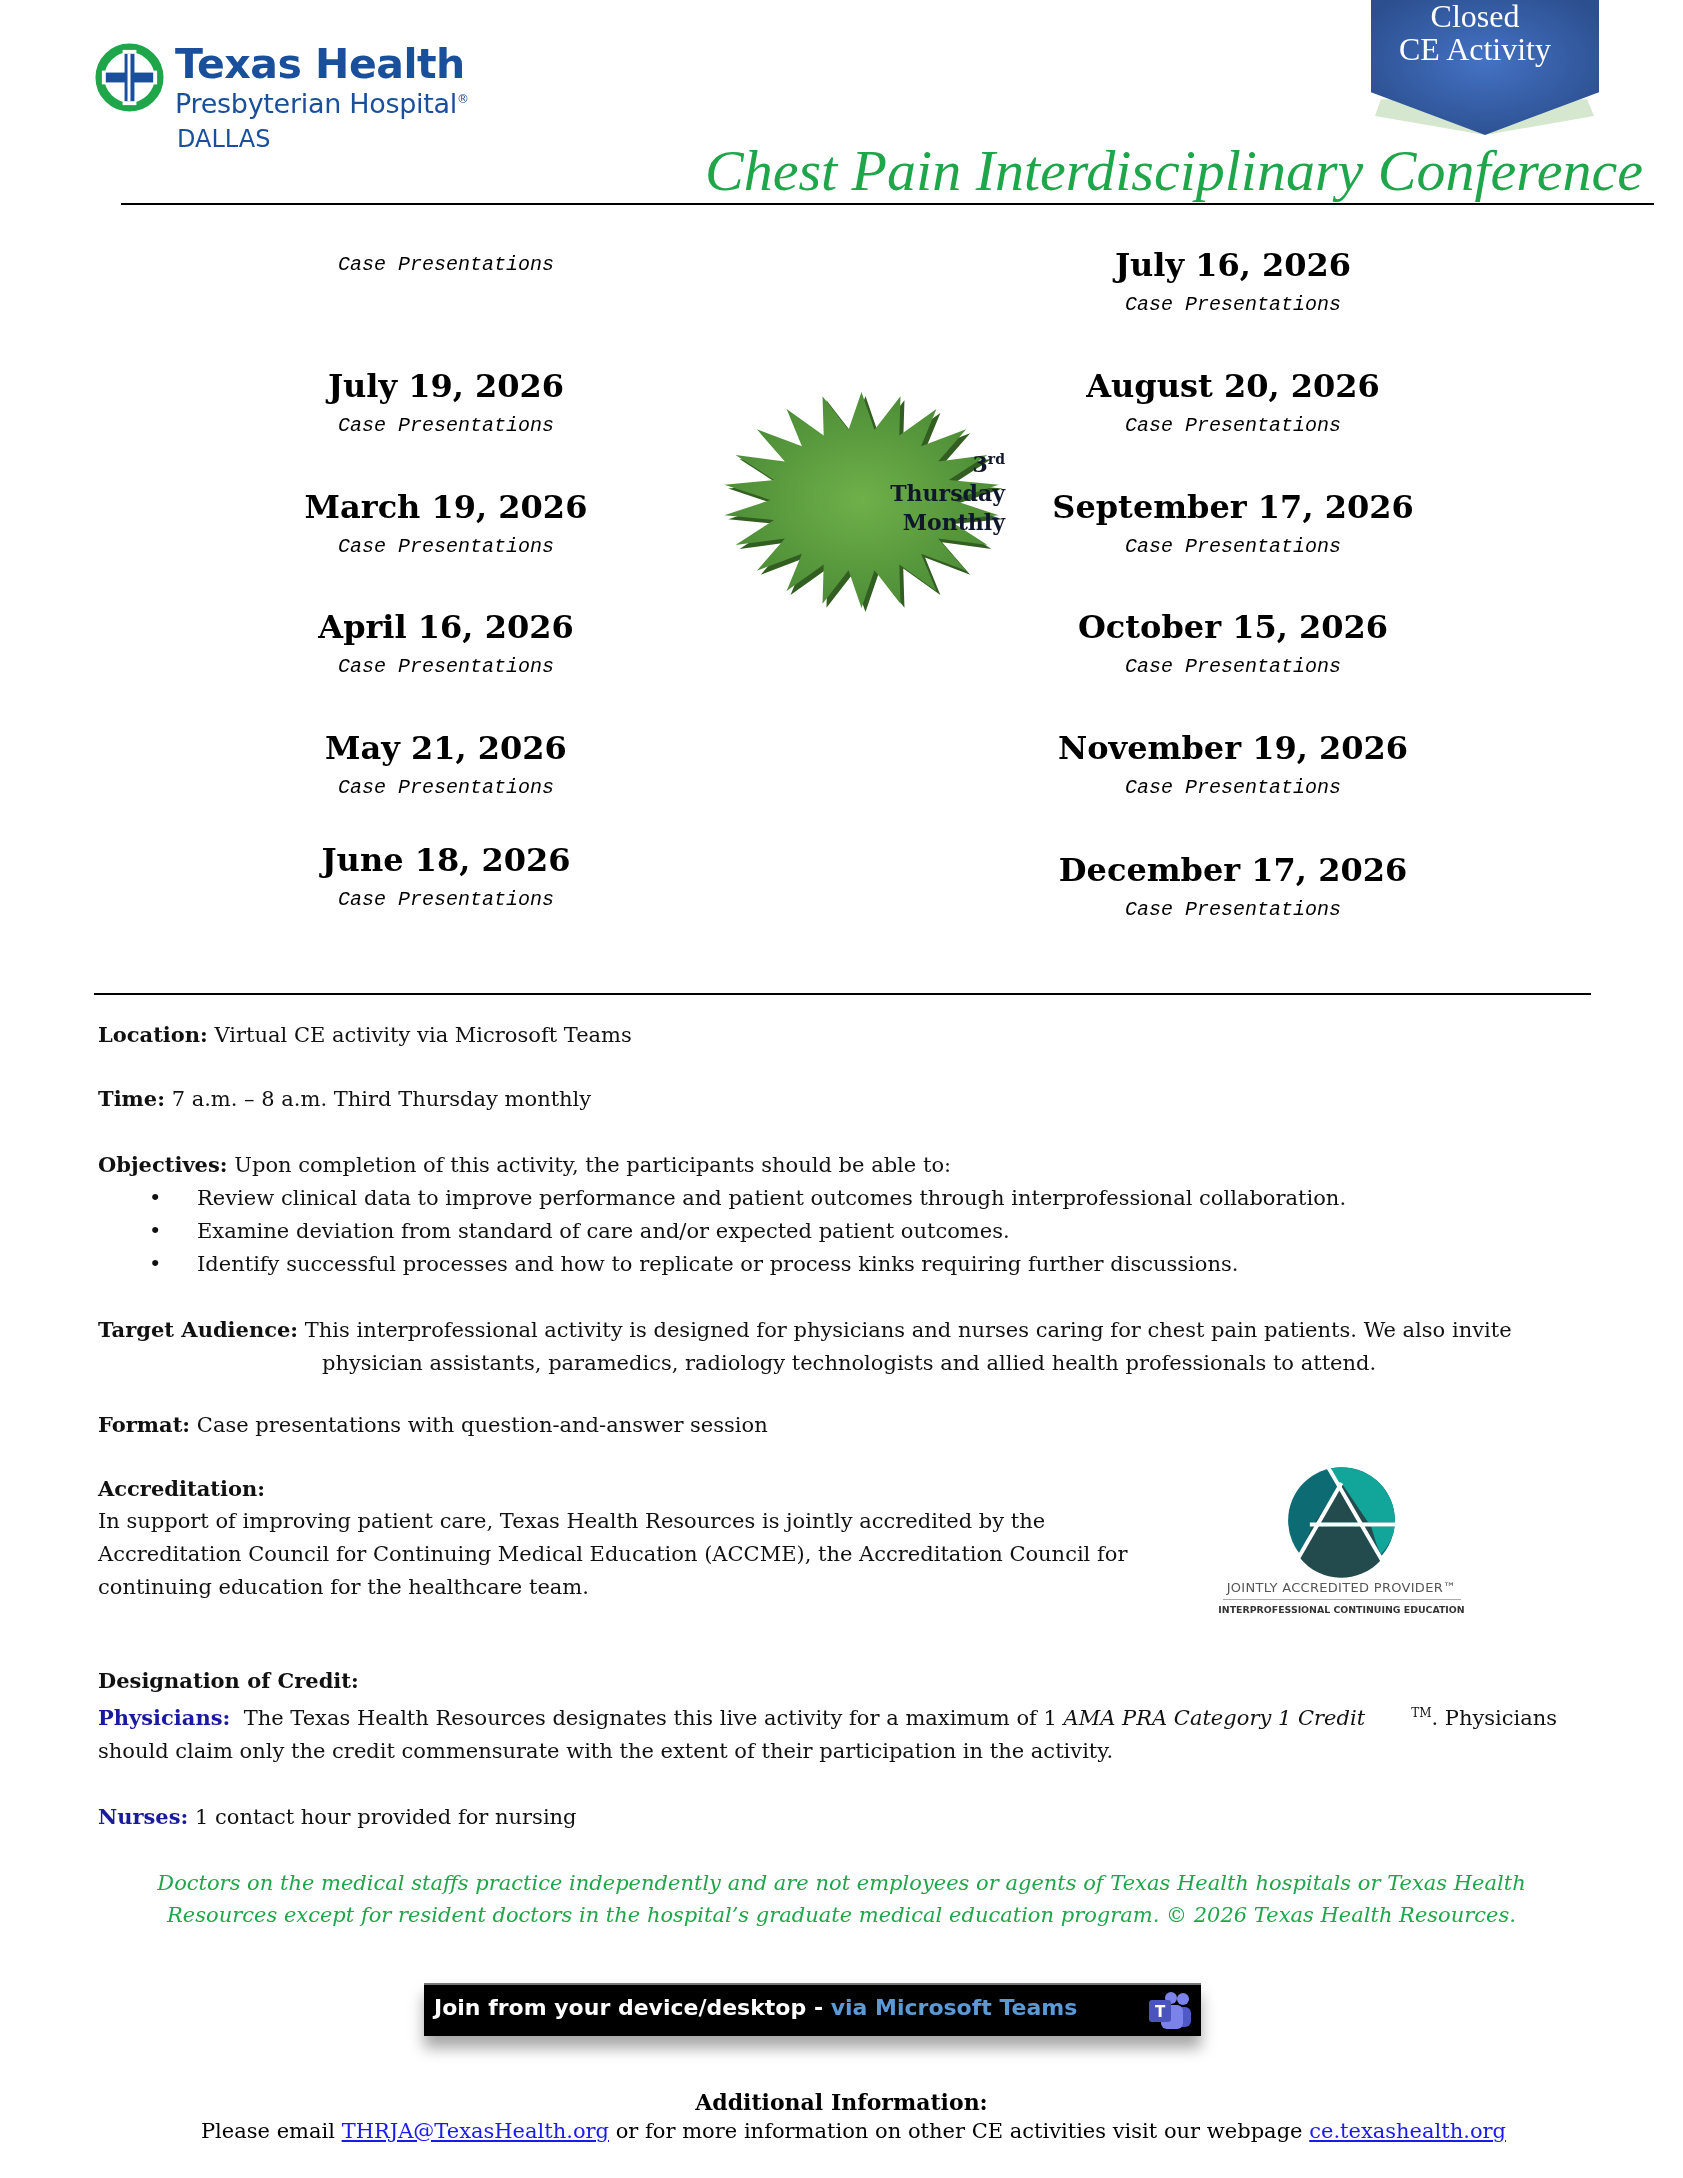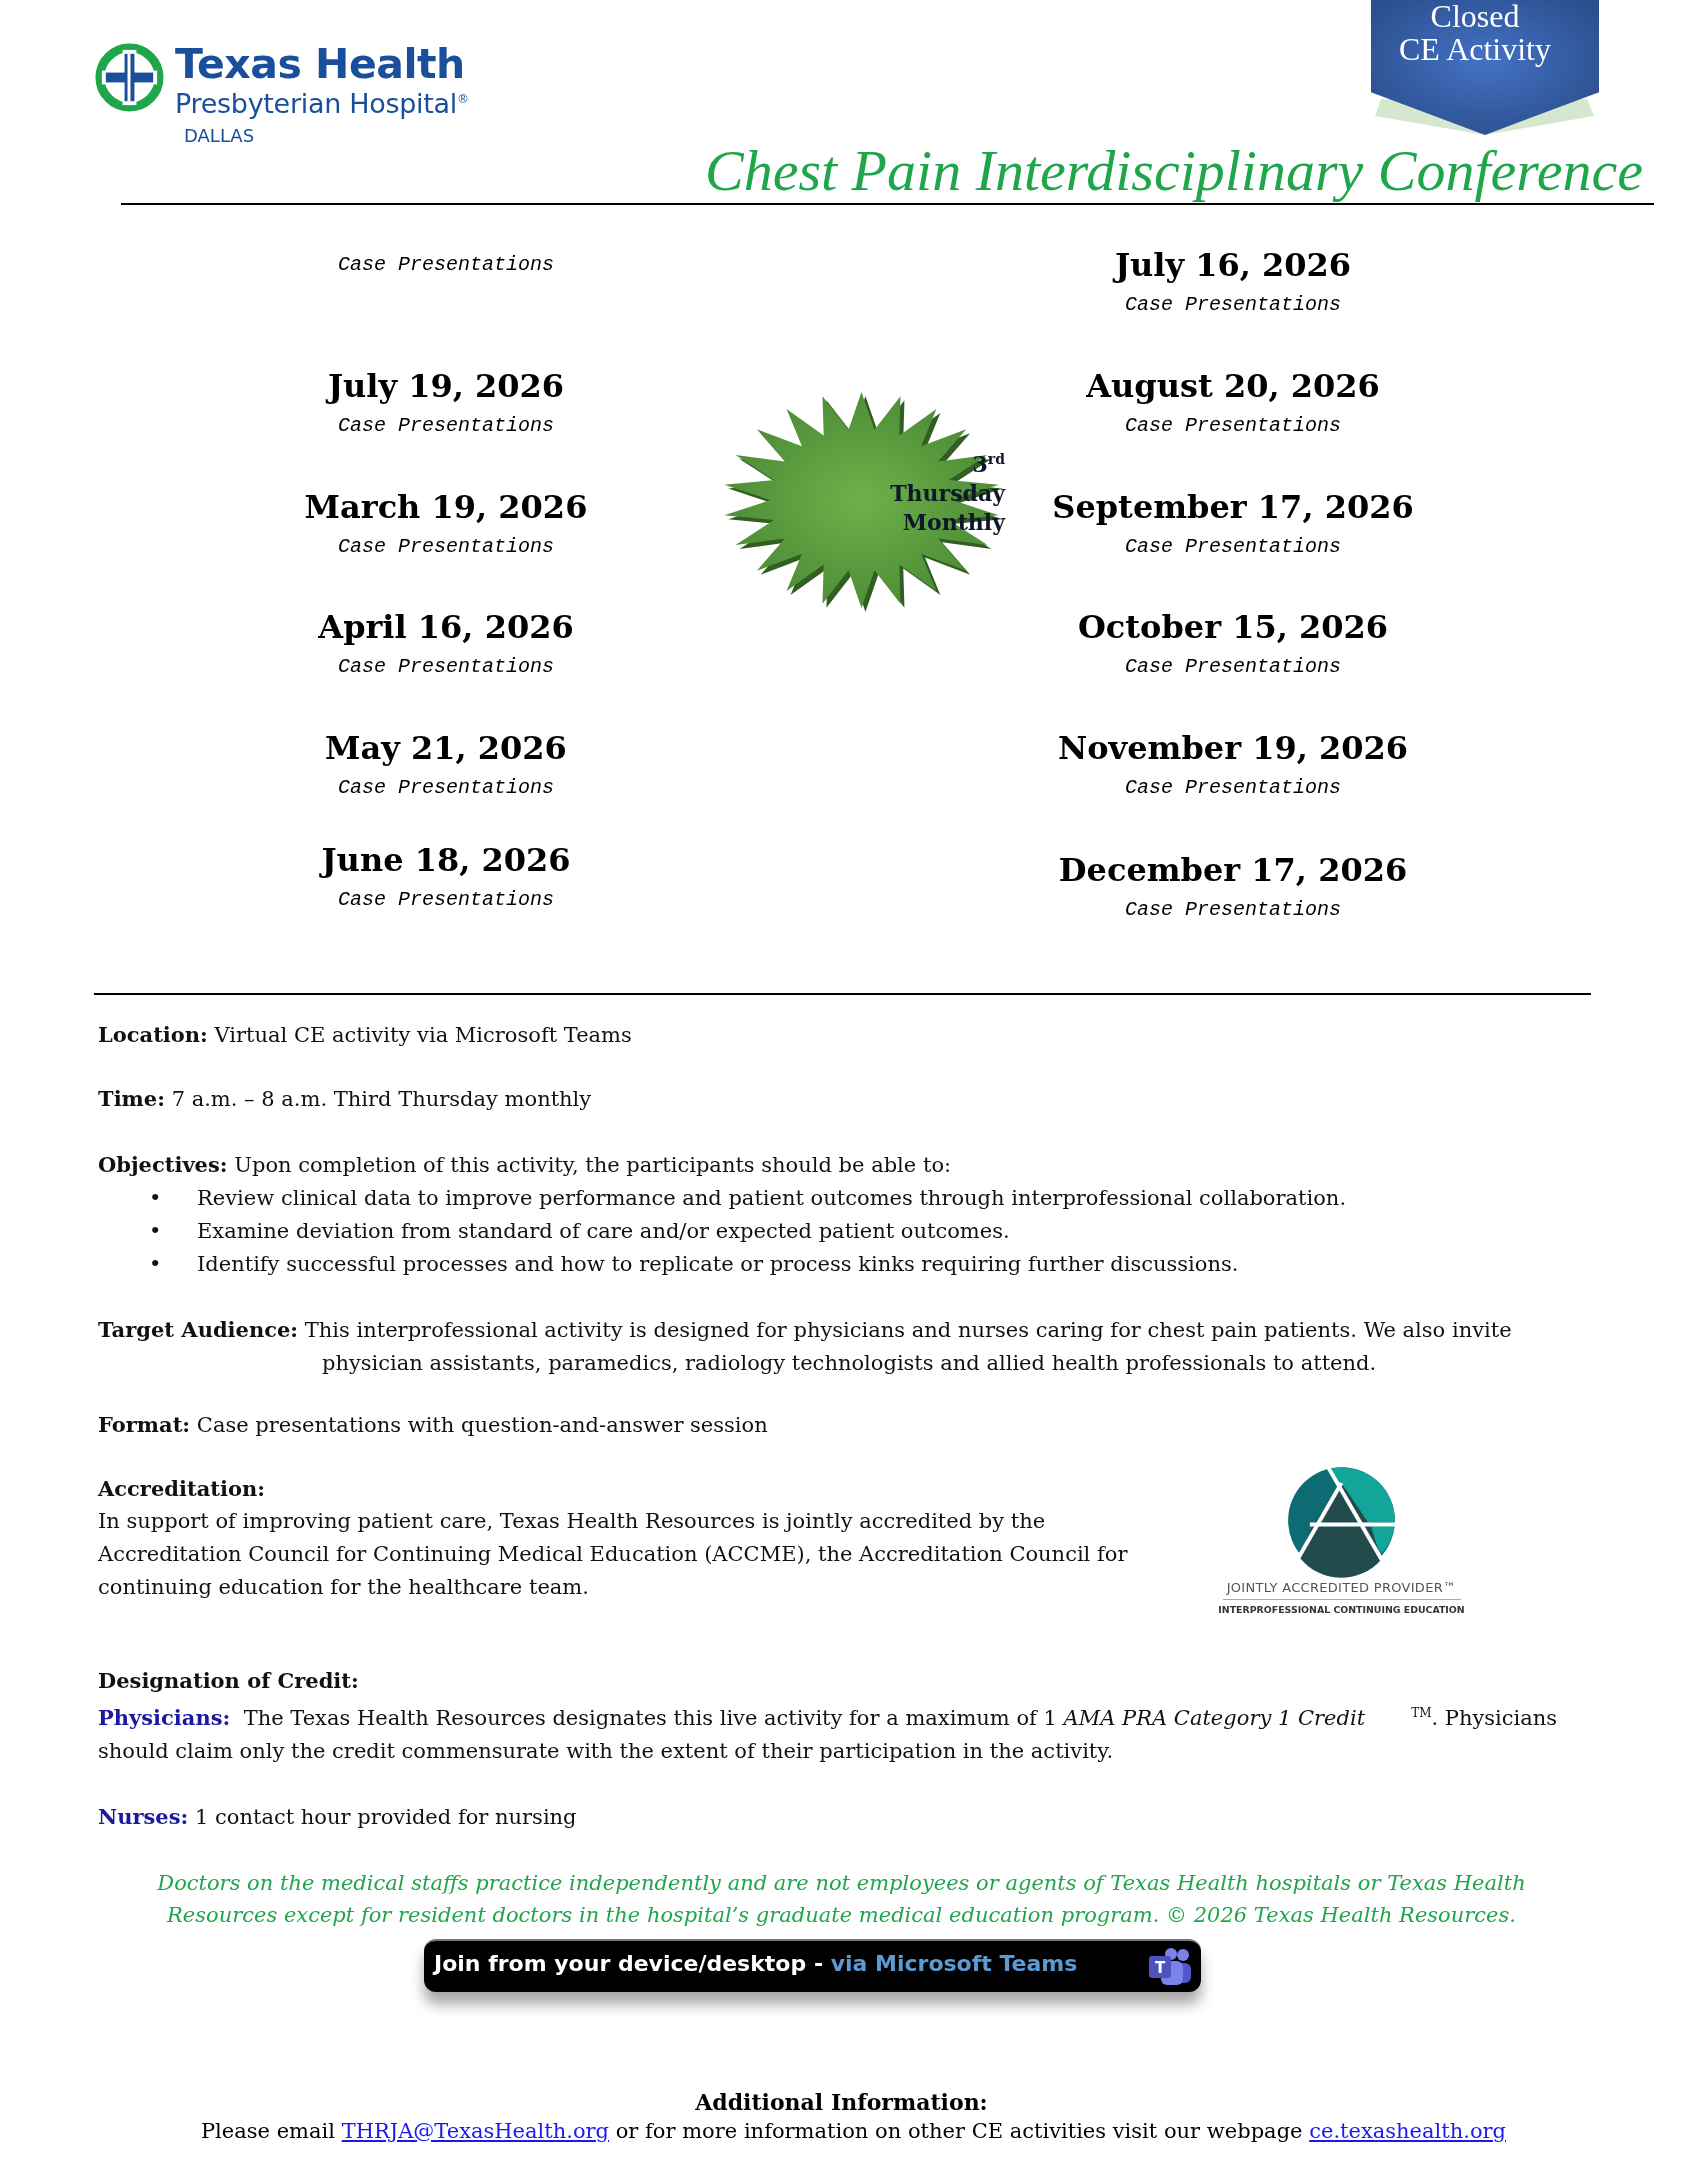--- a/index.html
+++ b/index.html
@@ -8,22 +8,22 @@
   .abs { position:absolute; }
 
   
   #logo { left:94px; top:40px; width:455px; height:114px; }
   #logo .mark { position:absolute; left:0; top:2px; width:71px; height:71px; }
   #logo .name1 { position:absolute; left:81px; top:0px; font-family:"DejaVu Sans", sans-serif;
                  font-weight:bold; font-size:41px; color:#1a4f9c; letter-spacing:-0.5px; }
   #logo .name2 { position:absolute; left:81px; top:48px; font-family:"DejaVu Sans", sans-serif;
                  font-size:27px; color:#1a4f9c; letter-spacing:-0.3px; }
   #logo .name2 sup { font-size:12px; }
-  #logo .name3 { position:absolute; left:90px; top:85px; font-family:"DejaVu Sans", sans-serif;
-                 font-size:18px; color:#1a4f9c; }
+  #logo .name3 { position:absolute; left:83px; top:85px; font-family:"DejaVu Sans", sans-serif;
+                 font-size:24px; color:#1a4f9c; }
 
   
   #badge { left:1371px; top:0; width:228px; height:139px; }
   #badge svg { position:absolute; left:0; top:0; }
   #badge .label { position:absolute; left:0; top:0; width:208px; text-align:center;
                   font-family:"Liberation Serif", serif; color:#fff; font-size:32px; line-height:33px; }
 
   
   #title { left:554px; top:137px; width:1089px; text-align:right;
            font-family:"Liberation Serif", serif; font-style:italic; color:#1fa64a;
@@ -58,22 +58,22 @@
   #accred-logo .t1 { position:absolute; left:0; top:117px; width:257px; text-align:center;
                      font-family:"DejaVu Sans", sans-serif; font-size:13px; color:#555; letter-spacing:0.3px; }
   #accred-logo .hr { position:absolute; left:10px; top:136px; width:238px; height:1px; background:#aaa; }
   #accred-logo .t2 { position:absolute; left:0; top:141px; width:257px; text-align:center;
                      font-family:"DejaVu Sans", sans-serif; font-weight:bold; font-size:9.4px; color:#333; }
 
   #disclaimer { left:109px; top:1867px; width:1465px; text-align:center;
                 font-family:"DejaVu Serif", serif; font-style:italic; color:#1fa64a;
                 font-size:21px; line-height:32px; }
 
-  #teams-btn { left:424px; top:1939px; width:777px; height:51px; background:#000;
-               box-shadow:0 12px 14px rgba(0,0,0,0.35); border-top:2px solid #777; cursor:pointer;border-radius:12px; }
+  #teams-btn { left:424px; top:1983px; width:777px; height:51px; background:#000;
+               box-shadow:0 12px 14px rgba(0,0,0,0.35); border-top:2px solid #777; cursor:pointer; }
   #teams-btn .lbl1 { position:absolute; left:10px; top:10px; font-family:"DejaVu Sans", sans-serif;
                      font-weight:bold; font-size:22px; color:#fff; }
   #teams-btn .lbl2 { color:#5a9ad6; }
   #teams-btn .ticon { position:absolute; right:8px; top:6px; width:48px; height:40px; }
 
   #addl-title { left:0; top:2089px; width:1683px; text-align:center; font-weight:bold;
                 font-family:"DejaVu Serif", serif; font-size:22px; }
   #addl-text { left:12px; top:2119px; width:1683px; text-align:center;
                font-family:"DejaVu Serif", serif; font-size:21px; }
   a.link { color:#1a1aee; text-decoration:underline; }

